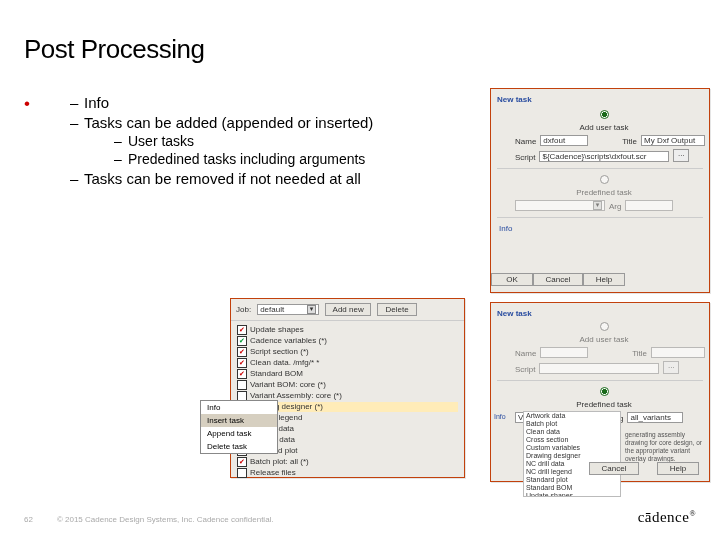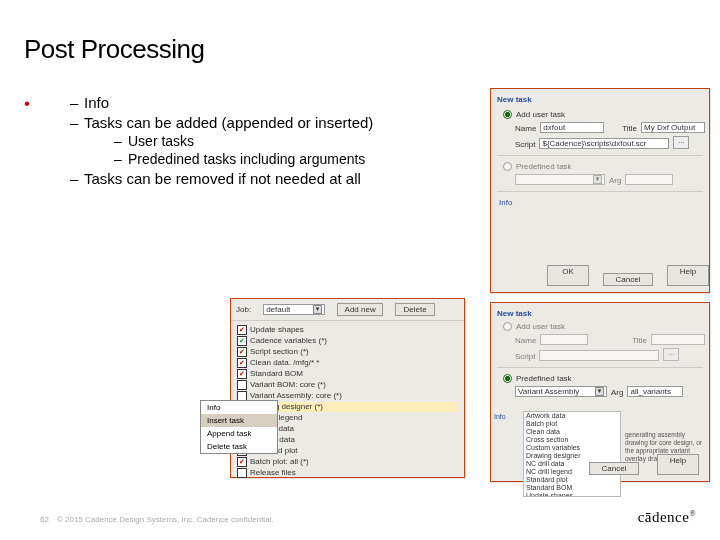--- a/index.html
+++ b/index.html
@@ -13,54 +13,54 @@
   ul.sub1 > li { position:relative; padding-left:14px; font-size:15px; margin-bottom:3px; }
   ul.sub1 > li::before { content:"–"; position:absolute; left:0; top:0; }
   ul.sub2 { list-style:none; padding:0; margin:2px 0 2px 30px; }
   ul.sub2 > li { position:relative; padding-left:14px; font-size:14px; margin-bottom:2px; }
   ul.sub2 > li::before { content:"–"; position:absolute; left:0; top:0; }
 
   
   .panel { position:absolute; background:#eceae5; border:1px solid #c2410c; box-shadow:1px 1px 0 rgba(0,0,0,0.1); font-size:8px; color:#333; box-sizing:border-box; }
   .panel-r1 { left:490px; top:88px; width:220px; height:205px; padding:4px; }
   .panel-r1 .header { color:#2a4da0; font-weight:bold; margin:2px 0 6px 2px; }
-  .radio { display:flex; align-items:center; gap:4px; margin:2px 0 2px 8px; }
+  .radio { display:flex; align-items:center; gap:4px; margin:2px 0 2px 8px;flex-direction:column; }
   .dot { width:7px; height:7px; border-radius:50%; border:1px solid #666; display:inline-block; background:#fff; }
   .dot.on { border-color:#1a6a1a; background:radial-gradient(circle,#1a6a1a 45%,#fff 55%); }
   .row { display:flex; align-items:flex-end; gap:4px; margin:3px 0 3px 20px; }
   .inp { border:1px solid #999; background:#fff; height:11px; box-sizing:border-box; padding:0 2px; display:inline-flex; align-items:center; overflow:hidden; white-space:nowrap; }
   .dots-btn { width:14px; height:11px; border:1px solid #999; background:#eee; text-align:center; line-height:8px; font-size:8px; }
   .sel { border:1px solid #999; background:#fff; height:11px; box-sizing:border-box; display:flex; align-items:center; justify-content:space-between; padding:0 2px; }
   .sel .ar { width:7px; height:7px; border:1px solid #888; background:#ddd; text-align:center; line-height:5px; font-size:7px; }
   .hr { border-top:1px solid #ccc; margin:6px 2px; height:0; }
   .btn { border:1px solid #999; background:#e8e6e0; padding:1px 0; width:40px; text-align:center; font-size:8px; }
-  .btnwide { width:48px;margin-top:8px; }
-  .buttons-row { position:absolute; left:0; right:0; bottom:6px; display:flex; justify-content:flex-end; gap:14px; }
+  .btnwide { width:48px; }
+  .buttons-row { position:absolute; left:0; right:0; bottom:6px; display:flex; justify-content:flex-start; }
 
   
   .panel-l { left:230px; top:298px; width:235px; height:180px; padding:0; }
-  .jobbar { display:flex; align-items:center; gap:12px; padding:4px 5px; border-bottom:1px solid #ccc; }
+  .jobbar { display:flex; align-items:center; gap:6px; padding:4px 5px; border-bottom:1px solid #ccc; }
   .list { padding:3px 6px; }
   .item { display:flex; align-items:center; gap:3px; margin:1px 0; font-size:8px; line-height:10px; }
   .box { width:8px; height:8px; border:1px solid #333; display:inline-flex; align-items:center; justify-content:center; font-size:7px; background:#fff; }
   .ck-r { color:#c00; }
   .ck-g { color:#093; }
   .item.sel-row { background:#ffecb8; }
   .ctxmenu { position:absolute; left:200px; top:400px; width:76px; background:#fff; border:1px solid #888; font-size:8px; }
   .ctxmenu div { padding:2px 6px; }
   .ctxmenu .hi { background:#d6cfc0; }
 
   
   .panel-r2 { left:490px; top:302px; width:220px; height:180px; padding:4px; }
   .panel-r2 .bglabel { position:absolute; left:3px; top:110px; width:26px; font-size:7px; color:#2a4da0; }
   .listbox { position:absolute; left:32px; top:108px; width:96px; height:84px; border:1px solid #bbb; background:#fff; font-size:7px; overflow:hidden; }
   .listbox div { padding:0 2px; line-height:8px; white-space:nowrap; }
   .sidenote { position:absolute; left:134px; top:128px; width:84px; font-size:6.5px; line-height:8px; color:#555; }
 
-  .footer { position:absolute; left:40px; bottom:16px; font-size:8px; color:#aaa; display:flex; align-items:flex-end; gap:8px; }
+  .footer { position:absolute; left:24px; bottom:16px; font-size:8px; color:#aaa; display:flex; align-items:flex-end; gap:24px; }
   .logo { position:absolute; right:24px; bottom:14px; font-family: Georgia, serif; font-size:15px; letter-spacing:0.5px; }
   .logo .reg { font-size:8px; position:relative; top:-6px; }
 </style>
 </head>
 <body>
 
 <div class="slide">
   <h1>Post Processing</h1>
 
   <div class="col-left">
@@ -82,21 +82,21 @@
   </div>
 
   <div class="panel panel-r1">
     <div class="header">New task</div>
     <div class="radio">
         <span class="dot on"></span>
         <span>Add user task</span>
       </div>
     <div class="row">
       <span>Name</span>
-      <span class="inp" style="width:64px">dxfout</span>
+      <span class="inp" style="width:48px">dxfout</span>
       <span style="margin-left:auto">Title</span>
       <span class="inp" style="width:64px">My Dxf Output</span>
     </div>
     <div class="row">
       <span>Script</span>
       <span class="inp" style="width:130px">${Cadence}\scripts\dxfout.scr</span>
       <span class="dots-btn">...</span>
     </div>
     <div class="hr"></div>
     <div class="radio" style="opacity:.6">

